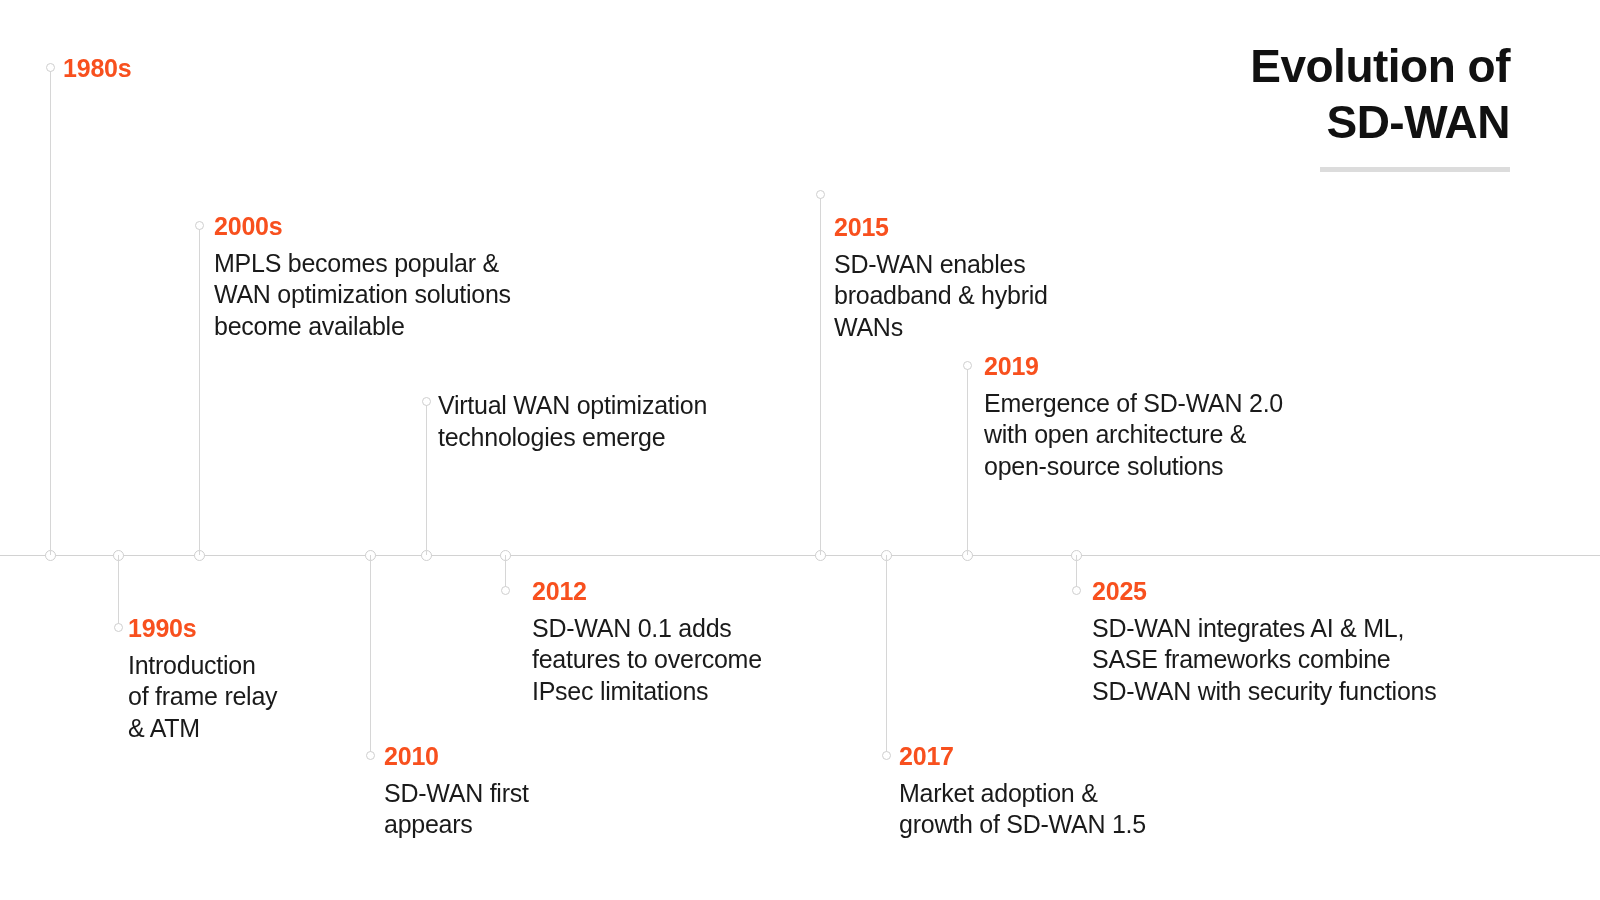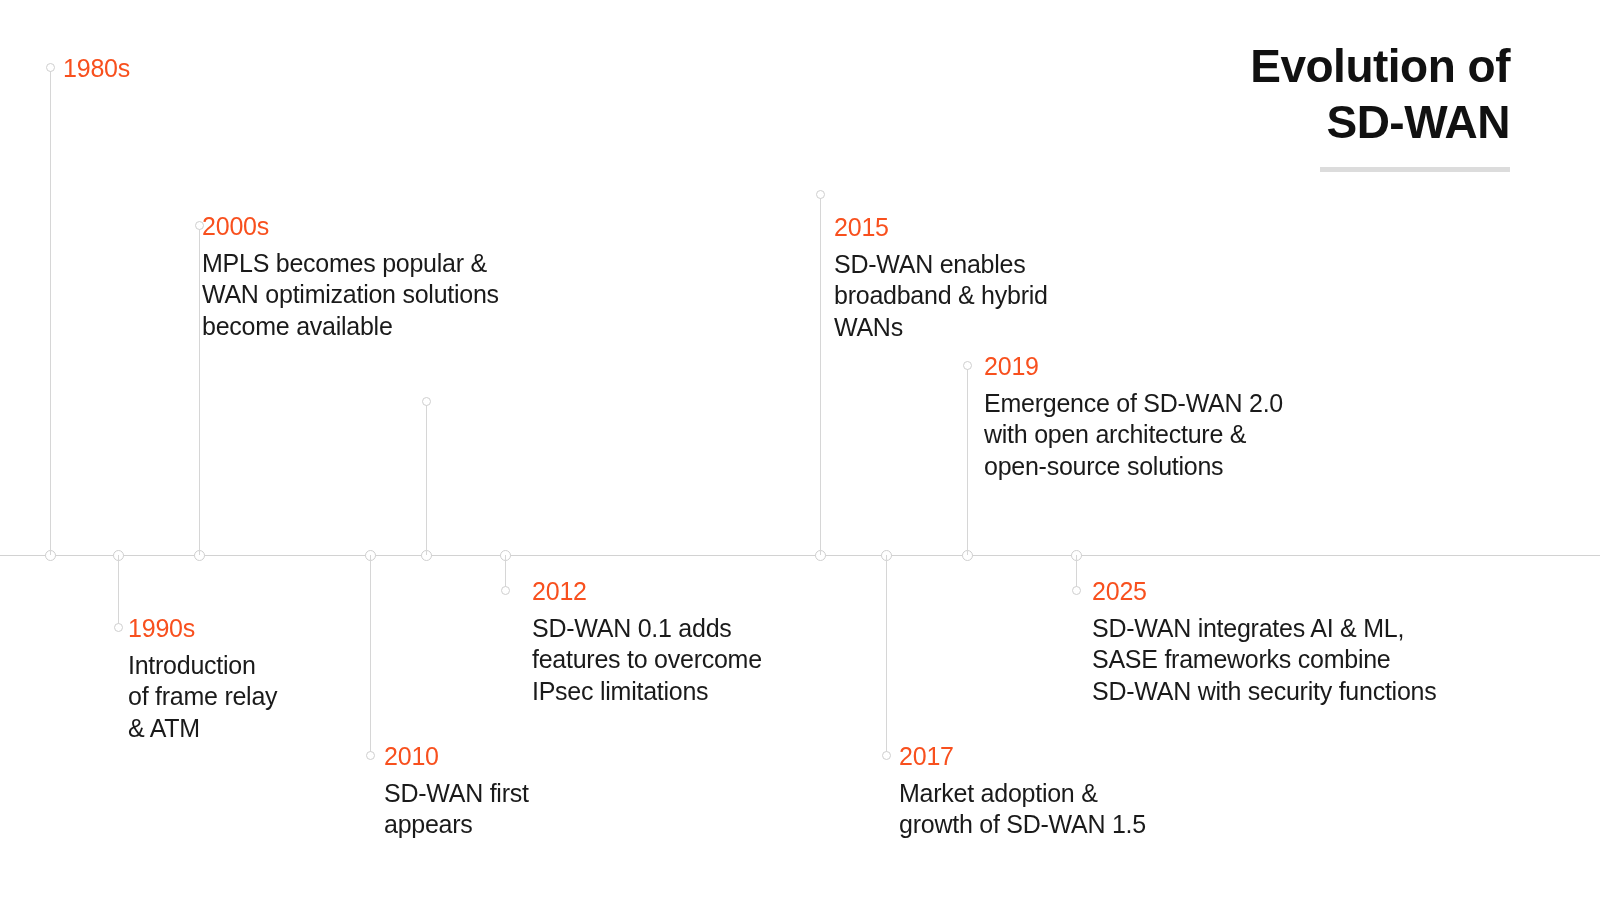--- a/index.html
+++ b/index.html
@@ -84,21 +84,21 @@
     box-sizing: border-box;
   }
 
   
   .event {
     position: absolute;
   }
   .event .year {
     display: block;
     font-size: 25px;
-    font-weight: normal;
+    font-weight: bold;
     color: #f8501e;
     letter-spacing: -0.2px;
     line-height: 1.1;
     margin-bottom: 7px;
     white-space: nowrap;
   }
   .event .desc {
     display: block;
     font-size: 25px;
     font-weight: normal;
@@ -133,38 +133,40 @@
       <div class="cap-dot" style="left: 118px; top: 622.5px;"></div>
       <div class="event" style="left: 128px; top: 615px;">
         <span class="year">1990s</span>
         <span class="desc">Introduction
 of frame relay
 &amp; ATM</span>
       </div>
       <div class="axis-node" style="left: 199px;"></div>
       <div class="connector" style="left: 199px; top: 225px; height: 330px;"></div>
       <div class="cap-dot" style="left: 199px; top: 220.5px;"></div>
-      <div class="event" style="left: 202px; top: 213px;">
+      <div class="event" style="left: 214px; top: 213px;">
         <span class="year">2000s</span>
         <span class="desc">MPLS becomes popular &amp;
 WAN optimization solutions
 become available</span>
       </div>
       <div class="axis-node" style="left: 370px;"></div>
       <div class="connector" style="left: 370px; top: 555px; height: 200px;"></div>
       <div class="cap-dot" style="left: 370px; top: 750.5px;"></div>
       <div class="event" style="left: 384px; top: 743px;">
         <span class="year">2010</span>
         <span class="desc">SD-WAN first
 appears</span>
       </div>
       <div class="axis-node" style="left: 426px;"></div>
       <div class="connector" style="left: 426px; top: 401px; height: 154px;"></div>
       <div class="cap-dot" style="left: 426px; top: 396.5px;"></div>
       <div class="event" style="left: 438px; top: 390px;">
+        <span class="desc">Virtual WAN optimization
+technologies emerge</span>
       </div>
       <div class="axis-node" style="left: 505px;"></div>
       <div class="connector" style="left: 505px; top: 555px; height: 35px;"></div>
       <div class="cap-dot" style="left: 505px; top: 585.5px;"></div>
       <div class="event" style="left: 532px; top: 578px;">
         <span class="year">2012</span>
         <span class="desc">SD-WAN 0.1 adds
 features to overcome
 IPsec limitations</span>
       </div>

